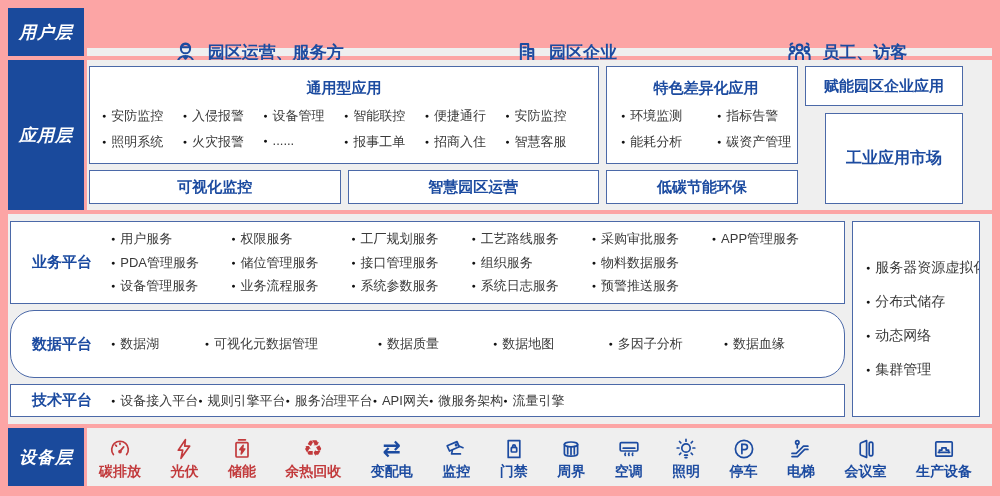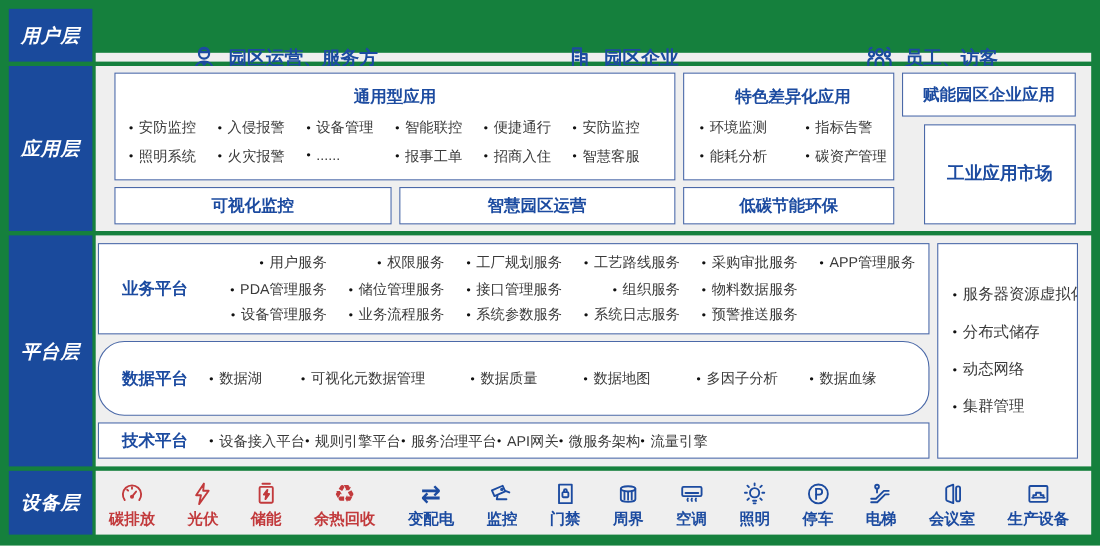--- a/index.html
+++ b/index.html
@@ -5,21 +5,21 @@
   :root{
     --layer-label-bg:#1a4a9c;
     --title-blue:#1c4ba0;
     --box-border:#4b69a8;
     --band-bg:#efefef;
     --device-red:#c23a3c;
     --item-text:#3a3a3a;
   }
   *{margin:0;padding:0;box-sizing:border-box;}
   body{background:#fff;font-family:"Liberation Sans","DejaVu Sans",sans-serif;}
-  .page{width:1000px;height:496px;background:#15803d;padding:8px;display:flex;flex-direction:column;gap:4px;overflow:hidden;}
+  .page{width:1000px;height:496px;background:#fca5a5;padding:8px;display:flex;flex-direction:column;gap:4px;overflow:hidden;}
   .band{display:flex;gap:3px;flex:none;}
   .band-user{height:48px;}
   .band-app{height:150px;}
   .band-platform{height:210px;}
   .band-device{height:58px;}
   .layer-label{width:76px;flex:none;background:var(--layer-label-bg);color:#fff;font-weight:bold;font-style:italic;font-size:17px;display:flex;align-items:center;justify-content:center;letter-spacing:1px;}
   .band-content{flex:1;background:var(--band-bg);min-width:0;}
 
   
   .user-content{display:flex;align-items:center;justify-content:space-around;margin-top:40px;}
@@ -27,21 +27,21 @@
   .user-group .uicon svg{width:27px;height:27px;display:block;}
   .user-group-label{font-weight:bold;font-size:17px;white-space:nowrap;}
 
   
   .box,.banner,.pbox{background:#fff;border:1px solid var(--box-border);}
   .box-title{text-align:center;color:var(--title-blue);font-weight:bold;font-size:15px;}
   .bullet-item{font-size:13px;color:var(--item-text);white-space:nowrap;overflow:hidden;}
   .bullet-item::before{content:"●";font-size:7px;margin-right:5px;display:inline-block;transform:translateY(-2px);color:#111;}
 
   
-  .app-content{display:flex;gap:7px;padding:6px 12px 6px 17px;}
+  .app-content{display:flex;gap:7px;padding:6px 12px 6px 2px;}
   .app-col{display:flex;flex-direction:column;gap:6px;min-width:0;}
   .app-col-1{width:510px;flex:none;}
   .app-col-2{width:192px;flex:none;}
   .app-col-3{width:158px;flex:none;gap:7px;}
   .general-box{flex:1;display:flex;flex-direction:column;justify-content:space-evenly;padding:3px 12px;}
   .grid6{display:grid;grid-template-columns:repeat(6,1fr);}
   .special-box{flex:1;display:flex;flex-direction:column;justify-content:space-evenly;padding:3px 6px 3px 14px;}
   .grid2{display:grid;grid-template-columns:96px auto;}
   .banner-row{display:flex;gap:7px;height:34px;flex:none;}
   .banner{display:flex;align-items:center;justify-content:center;color:var(--title-blue);font-weight:bold;font-size:15px;white-space:nowrap;}
@@ -52,21 +52,21 @@
 
   
   .platform-content{display:flex;gap:7px;padding:7px 12px 7px 2px;}
   .platform-main{flex:1;display:flex;flex-direction:column;gap:6px;min-width:0;}
   .pbox{display:flex;align-items:center;gap:10px;padding:3px 12px;}
   .pbox-business{flex:84;}
   .pbox-data{flex:67;border-radius:24px;}
   .pbox-tech{height:33px;flex:none;}
   .pbox-title{color:var(--title-blue);font-weight:bold;font-size:15px;white-space:nowrap;width:78px;flex:none;text-align:center;}
   .pbox-rows{flex:1;align-self:stretch;display:flex;flex-direction:column;justify-content:space-evenly;min-width:0;}
-  .grid6b{display:grid;grid-template-columns:repeat(6,1fr);text-align:right;}
+  .grid6b{display:grid;grid-template-columns:repeat(6,1fr);}
   .data-row1{display:grid;grid-template-columns:13% 24% 16% 16% 16% auto;}
   .data-row2{display:grid;grid-template-columns:37% 19% 19% auto;}
   .tech-row{display:flex;}
   .infra-box{width:128px;flex:none;background:#fff;border:1px solid var(--box-border);display:flex;flex-direction:column;justify-content:center;gap:16px;padding-left:13px;}
   .infra-box .bullet-item{font-size:14px;}
 
   
   .device-content{display:flex;align-items:center;justify-content:space-between;padding:2px 20px 0 12px;}
   .device-item{display:flex;flex-direction:column;align-items:center;gap:1px;}
   .dev-red{color:var(--device-red);}
@@ -167,21 +167,20 @@
         <div class="banner banner-lowcarbon">低碳节能环保</div>
       </div>
       <div class="app-col app-col-3">
         <div class="banner banner-empower">赋能园区企业应用</div>
         <div class="banner banner-market">工业应用市场</div>
       </div>
     </div>
   </section>
 
   <section class="band band-platform">
-    <div class="layer-label">平台层</div>
     <div class="band-content platform-content">
       <div class="platform-main">
         <div class="pbox pbox-business">
           <div class="pbox-title">业务平台</div>
           <div class="pbox-rows">
             <div class="grid6b">
                 <span class="bullet-item">用户服务</span>
                 <span class="bullet-item">权限服务</span>
                 <span class="bullet-item">工厂规划服务</span>
                 <span class="bullet-item">工艺路线服务</span>

